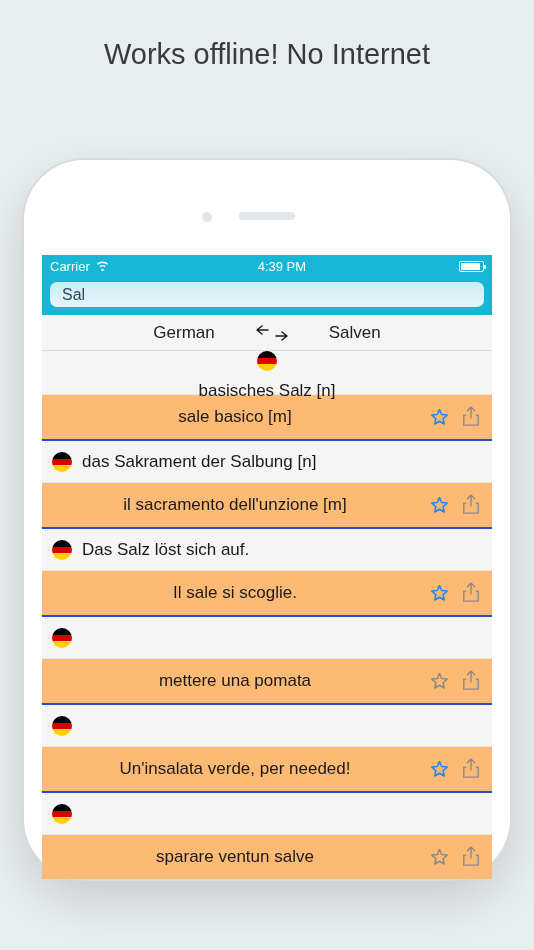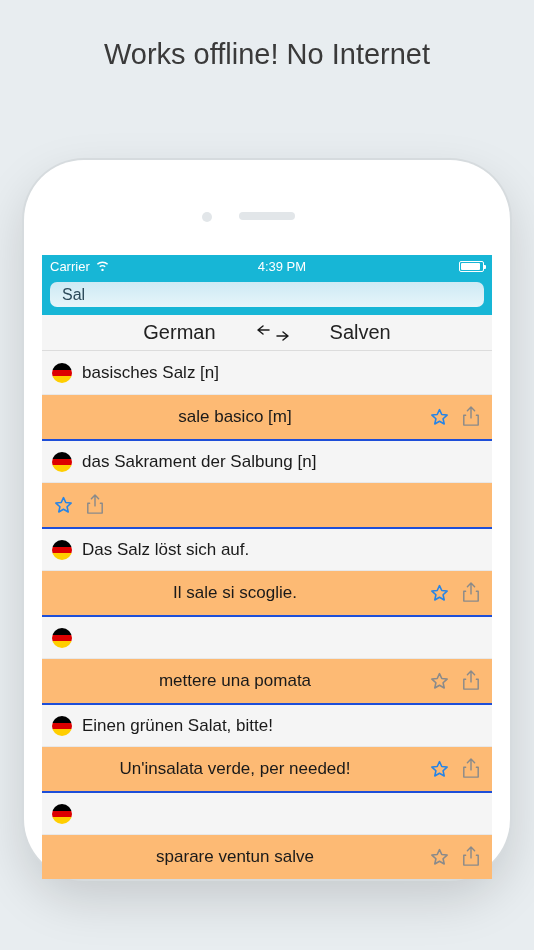--- a/index.html
+++ b/index.html
@@ -83,21 +83,21 @@
       outline: none;
     }
     .lang-row {
       height: 36px;
       background: #f5f5f5;
       border-bottom: 1px solid #dcdcdc;
       display: flex;
       align-items: center;
       justify-content: center;
       gap: 40px;
-      font-size: 20px;
+      font-size: 17px;
       color: #222;
     }
     .swap-btn { display: flex; align-items: center; }
     .flag {
       width: 20px;
       height: 20px;
       border-radius: 50%;
       display: inline-block;
       position: relative;
       overflow: hidden;
@@ -128,21 +128,21 @@
     .star svg { width: 21px; height: 21px; }
     .share svg { width: 18px; height: 22px; }
     .wifi svg { width: 15px; height: 11px; }
     .battery {
       width: 25px; height: 11px; border: 1px solid #fff; border-radius: 2px; position: relative; margin-left: 5px;
     }
     .battery::after {
       content: ""; position: absolute; right: -3px; top: 3px; width: 2px; height: 4px; background: #fff; border-radius: 0 1px 1px 0;
     }
     .battery-fill { position: absolute; left: 1px; top: 1px; bottom: 1px; right: 3px; background: #fff; border-radius: 1px; }
-    #entries-container .row-source:first-child { border-top: none; }
+    #entries-container .row-source:first-child { border-top: none; flex-direction: column; }
   </style>
 </head>
 <body>
 
 <div class="tagline">
   <span>Works offline! No Internet</span><br>
 </div>
 
 <div class="phone">
   <div class="camera"></div>
@@ -204,20 +204,21 @@
                 </g>
               </svg>
             </span>
           </span>
         </div>
         <div class="row row-source">
           <span class="flag flag-de"></span>
           <span class="row-text">das Sakrament der Salbung [n]</span>
         </div>
         <div class="row row-trans">
+          <span class="row-text">il sacramento dell'unzione [m]</span>
           <span class="row-actions">
             <span class="icon-btn star">
               <svg viewBox="0 0 24 24">
                 <path fill="none" stroke="#2684e6" stroke-width="1.8" stroke-linejoin="round" d="M12 3l2.6 5.6 6.1.6-4.6 4.2 1.3 6-5.4-3.1-5.4 3.1 1.3-6L3.3 9.2l6.1-.6z"></path>
               </svg>
             </span>
             <span class="icon-btn share">
               <svg viewBox="0 0 20 24">
                 <g fill="none" stroke="#8a8a8a" stroke-width="1.6" stroke-linecap="round" stroke-linejoin="round">
                   <path d="M10 2v11M6 5l4-4 4 4"></path>
@@ -265,21 +266,20 @@
                 <g fill="none" stroke="#8a8a8a" stroke-width="1.6" stroke-linecap="round" stroke-linejoin="round">
                   <path d="M10 2v11M6 5l4-4 4 4"></path>
                   <path d="M4 10H2v11h16V10h-2"></path>
                 </g>
               </svg>
             </span>
           </span>
         </div>
         <div class="row row-source">
           <span class="flag flag-de"></span>
-          <span class="row-text">Einen grünen Salat, bitte!</span>
         </div>
         <div class="row row-trans">
           <span class="row-text">Un'insalata verde, per needed!</span>
           <span class="row-actions">
             <span class="icon-btn star">
               <svg viewBox="0 0 24 24">
                 <path fill="none" stroke="#2684e6" stroke-width="1.8" stroke-linejoin="round" d="M12 3l2.6 5.6 6.1.6-4.6 4.2 1.3 6-5.4-3.1-5.4 3.1 1.3-6L3.3 9.2l6.1-.6z"></path>
               </svg>
             </span>
             <span class="icon-btn share">

